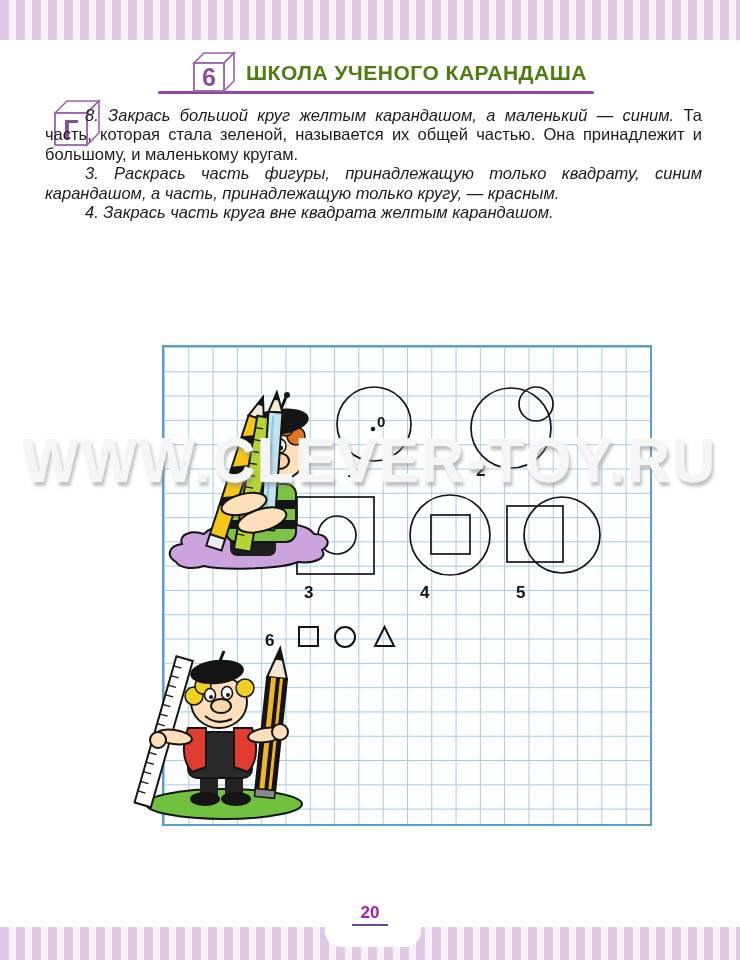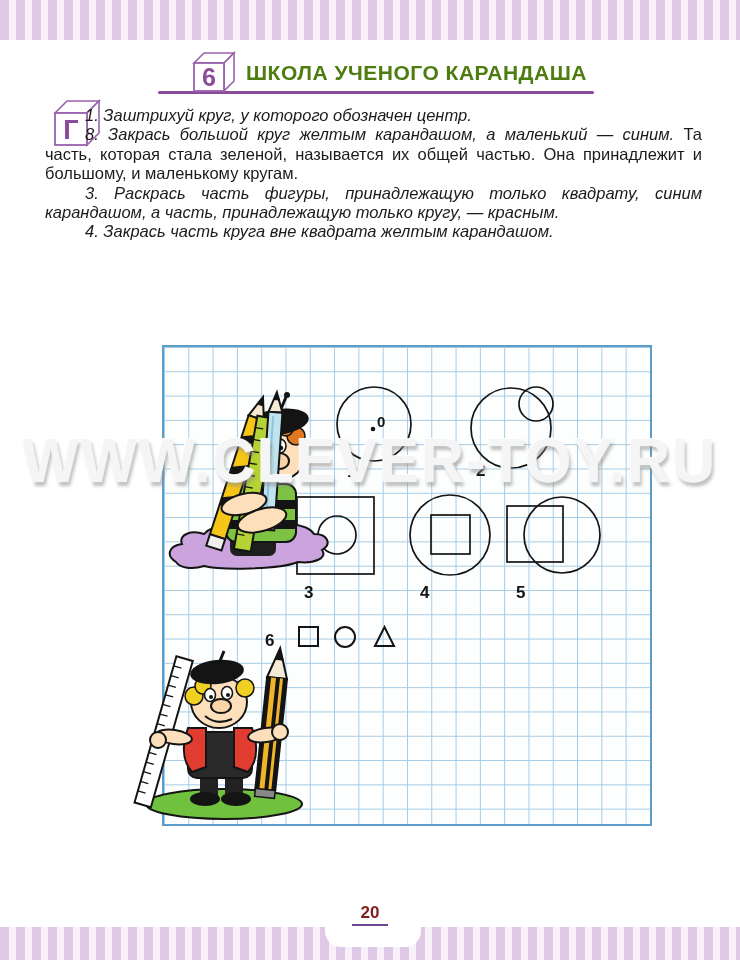--- a/index.html
+++ b/index.html
@@ -52,21 +52,21 @@
     transform:scale(1.06,1.12);transform-origin:center;
     pointer-events:none;
   }
   
   .page-tab{
     position:absolute;left:325px;top:927px;width:96px;height:20px;
     background:#ffffff;border-radius:0 0 16px 16px;z-index:2;
   }
   .page-number-wrap{position:absolute;left:0;top:903px;width:740px;text-align:center;z-index:3;}
   .page-number{
-    display:inline-block;color:#7f1d1d;font-weight:bold;font-size:17px;
+    display:inline-block;color:#a21caf;font-weight:bold;font-size:17px;
     border-bottom:2px solid #6f4791;padding:0 9px 1px;
   }
 </style>
 </head>
 <body>
 
 <div class="page">
 
   <div class="stripe-band stripe-top"></div>
   <div class="stripe-band stripe-bottom"></div>
@@ -81,21 +81,20 @@
   <div class="page-title">ШКОЛА УЧЕНОГО КАРАНДАША</div>
 
   <svg class="section-cube" width="56" height="56" viewBox="0 0 56 56">
     <polygon points="7,17 19,5 51,5 39,17" fill="#ffffff" stroke="#9a62ae" stroke-width="1.6"></polygon>
     <polygon points="39,17 51,5 51,37 39,49" fill="#ffffff" stroke="#9a62ae" stroke-width="1.6"></polygon>
     <rect x="7" y="17" width="32" height="32" fill="#ffffff" stroke="#9a62ae" stroke-width="1.8"></rect>
     <text x="23" y="43" text-anchor="middle" font-size="27" font-weight="bold" fill="#8a4b9c">Г</text>
   </svg>
 
   <div class="tasks">
-    <p><i>1. Заштрихуй круг, у которого обозначен центр.</i><span></span></p>
     <p><i>8. Закрась большой круг желтым карандашом, а маленький — синим.</i><span> Та часть, которая стала зеленой, называется их общей частью. Она принадлежит и большому, и маленькому кругам.</span></p>
     <p><i>3. Раскрась часть фигуры, принадлежащую только квадрату, синим карандашом, а часть, принадлежащую только кругу, — красным.</i><span></span></p>
     <p><i>4. Закрась часть круга вне квадрата желтым карандашом.</i><span></span></p>
   </div>
 
   <div class="grid">
     <svg class="figures-svg" width="486" height="477" viewBox="0 0 486 477">
       <g fill="none" stroke="#141414" stroke-width="1.7">
 
         <g>

